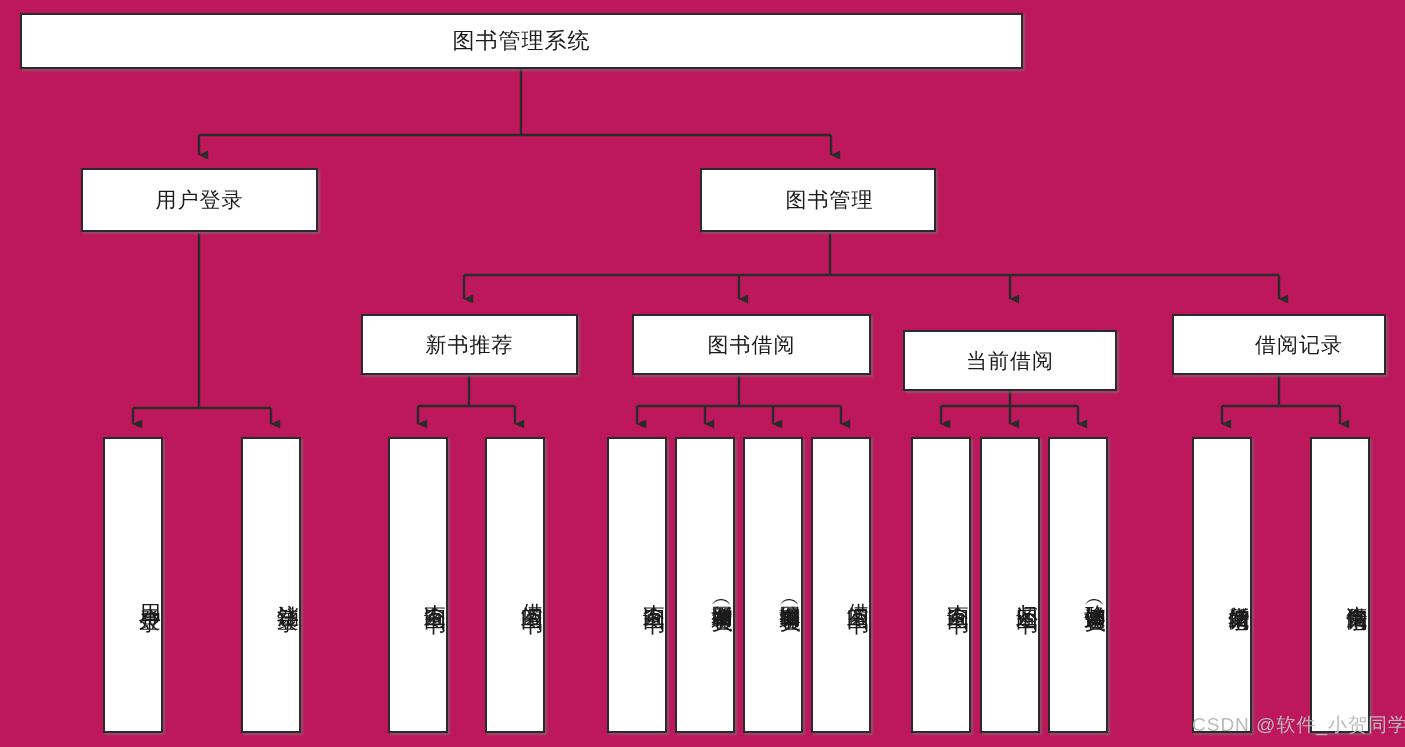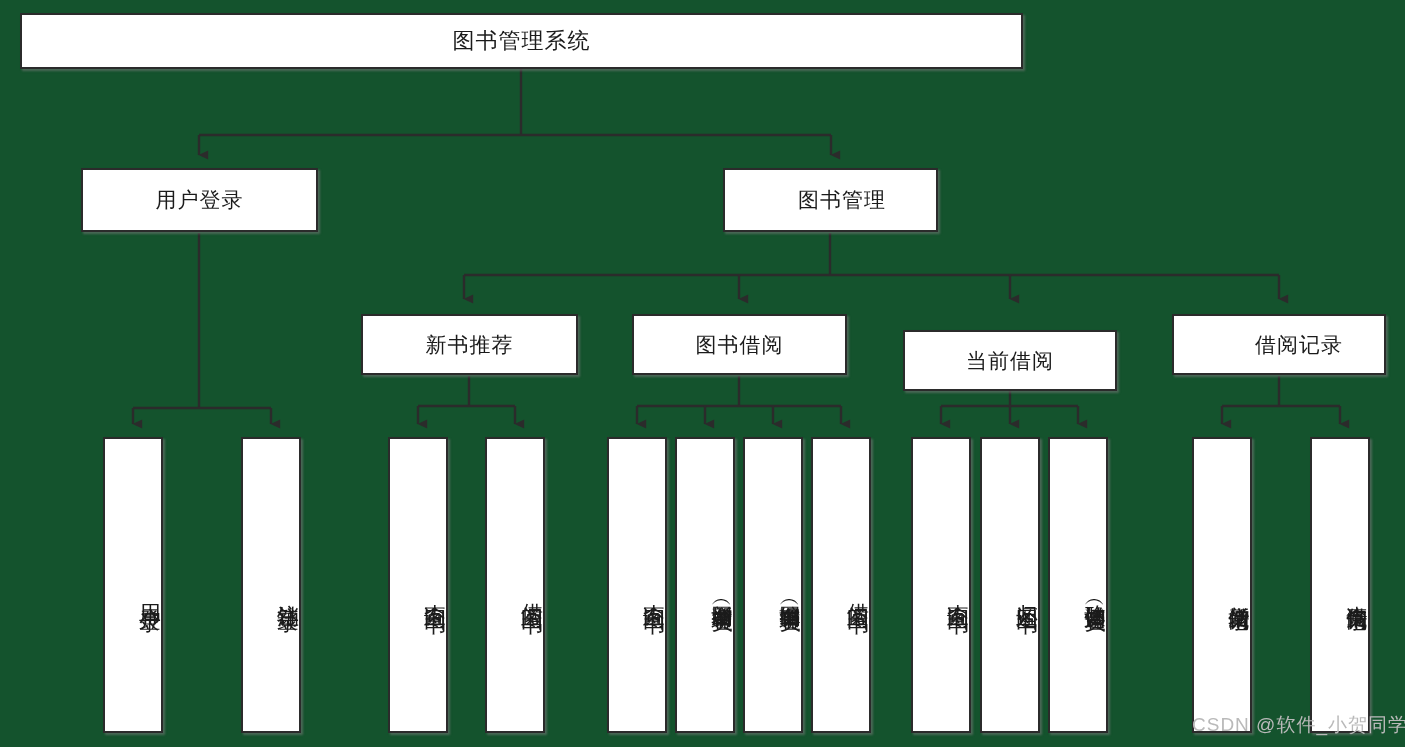--- a/index.html
+++ b/index.html
@@ -7,21 +7,21 @@
     padding: 0;
     background: #ffffff;
   }
   body {
     font-family: "Liberation Sans", "DejaVu Sans", sans-serif;
   }
   #canvas {
     position: relative;
     width: 1405px;
     height: 747px;
-    background: #14532d;
+    background: #be185d;
     overflow: hidden;
   }
   svg.connectors {
     position: absolute;
     left: 0;
     top: 0;
     width: 1405px;
     height: 747px;
     pointer-events: none;
   }
@@ -119,24 +119,24 @@
       <path d="M 1279 376 L 1279 406"></path>
       <path d="M 1222 406 L 1340 406"></path>
       <path d="M 1222 406 L 1222 424" marker-end="url(#arrow)"></path>
       <path d="M 1340 406 L 1340 424" marker-end="url(#arrow)"></path>
     </g>
   </svg>
 
   <div class="node h root" style="left:20px; top:13px; width:1003px; height:56px;">图书管理系统</div>
 
   <div class="node h" style="left:81px; top:168px; width:237px; height:64px;">用户登录</div>
-  <div class="node h" style="left:723px; top:168px; width:215px; height:64px;padding-left:23px;">图书管理</div>
+  <div class="node h" style="left:700px; top:168px; width:236px; height:64px;padding-left:23px;">图书管理</div>
 
   <div class="node h" style="left:361px; top:314px; width:217px; height:61px;">新书推荐</div>
-  <div class="node h" style="left:632px; top:314px; width:215px; height:61px;">图书借阅</div>
+  <div class="node h" style="left:632px; top:314px; width:239px; height:61px;">图书借阅</div>
   <div class="node h" style="left:903px; top:330px; width:214px; height:61px;">当前借阅</div>
   <div class="node h" style="left:1172px; top:314px; width:214px; height:61px;padding-left:40px;">借阅记录</div>
 
   <div class="node leaf" style="left:103px; top:437px; width:60px; height:296px;">用户登录</div>
   <div class="node leaf" style="left:241px; top:437px; width:60px; height:296px;">注销登录</div>
 
   <div class="node leaf" style="left:388px; top:437px; width:60px; height:296px;">查询图书</div>
   <div class="node leaf" style="left:485px; top:437px; width:60px; height:296px;">借阅图书</div>
 
   <div class="node leaf" style="left:607px; top:437px; width:60px; height:296px;">查询图书</div>

